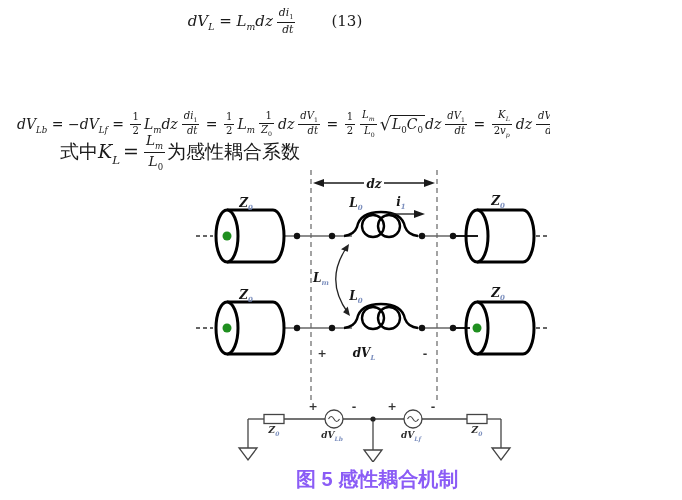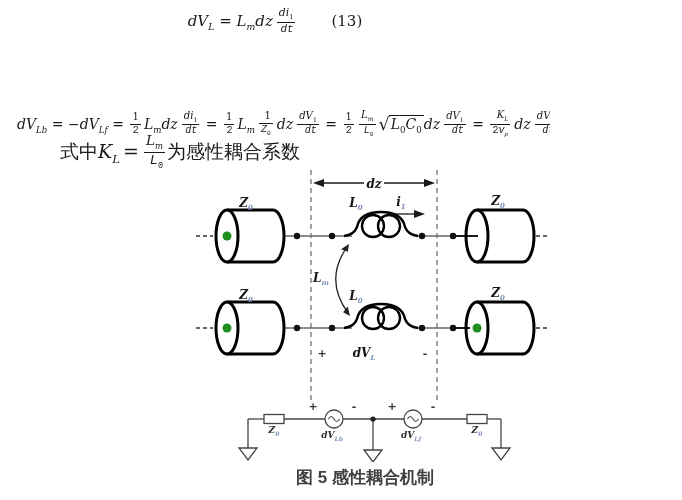--- a/index.html
+++ b/index.html
@@ -4,30 +4,30 @@
 <style>
   html,body{margin:0;padding:0;background:#fff;}
   #page{position:relative;width:550px;height:500px;background:#ffffff;overflow:hidden;
         font-family:"DejaVu Serif","Liberation Serif",serif;color:#1a1a1a;}
   
   .mi{font-style:italic;}
   .mr{font-style:normal;}
   .msub{font-size:0.62em;vertical-align:-0.45em;letter-spacing:0;}
   .frac{display:inline-block;vertical-align:middle;text-align:right;font-size:0.72em;line-height:1.05;margin:0 2px;position:relative;top:-1px;}
   .frac .num{display:block;border-bottom:1px solid #1a1a1a;padding:0 2px 1px 2px;}
-  .frac .den{display:block;padding:1px 2px 0 2px;font-family:Liberation Mono, monospace;}
+  .frac .den{display:block;padding:1px 2px 0 2px;}
   .sqrt{display:inline-block;white-space:nowrap;margin-top:47px;}
   .sqrt .rad{display:inline-block;font-style:normal;font-size:1.25em;transform:translateY(1px);margin-right:-1px;}
   .sqrt .body{display:inline-block;border-top:1.3px solid #1a1a1a;padding:0 2px;}
   .eqline{position:absolute;white-space:nowrap;}
   #eq13{top:8px;left:0;width:100%;text-align:center;font-size:15px;}
   #eq14{top:66px;left:17px;font-size:14px;}
   #kline{top:122px;left:60px;font-size:19px;font-family:"DejaVu Serif","Liberation Serif",serif;margin-top:12px;}
-  #figure-caption{position:absolute;top:466px;left:296px;font-size:17px;font-weight:bold;
-        font-family:"Liberation Sans","DejaVu Sans",sans-serif;color:#404040;text-align:right;}
+  #figure-caption{position:absolute;top:466px;left:296px;font-size:20px;font-weight:bold;
+        font-family:"Liberation Sans","DejaVu Sans",sans-serif;color:#8b5cf6;text-align:right;}
   #watermark{position:absolute;top:472px;left:497px;font-size:19px;letter-spacing:0.5px;
         font-family:"Liberation Sans","DejaVu Sans",sans-serif;color:#c9e5b2;}
   svg{position:absolute;top:162px;left:0;}
   .slabel{font-family:"DejaVu Serif","Liberation Serif",serif;font-weight:bold;font-style:italic;fill:#151515;font-size:12px;}
   .slabel-sm{font-family:"DejaVu Serif","Liberation Serif",serif;font-weight:bold;font-style:italic;fill:#2a2a2a;font-size:9px;}
   .ssub{font-size:7px;fill:#7c8fbe;font-style:italic;}
   .ssub-sm{font-size:6px;fill:#7c8fbe;font-style:italic;}
   .ssign{font-family:"DejaVu Sans","Liberation Sans",sans-serif;font-size:11px;font-weight:bold;fill:#333;font-style:normal;}
 </style>
 </head>

